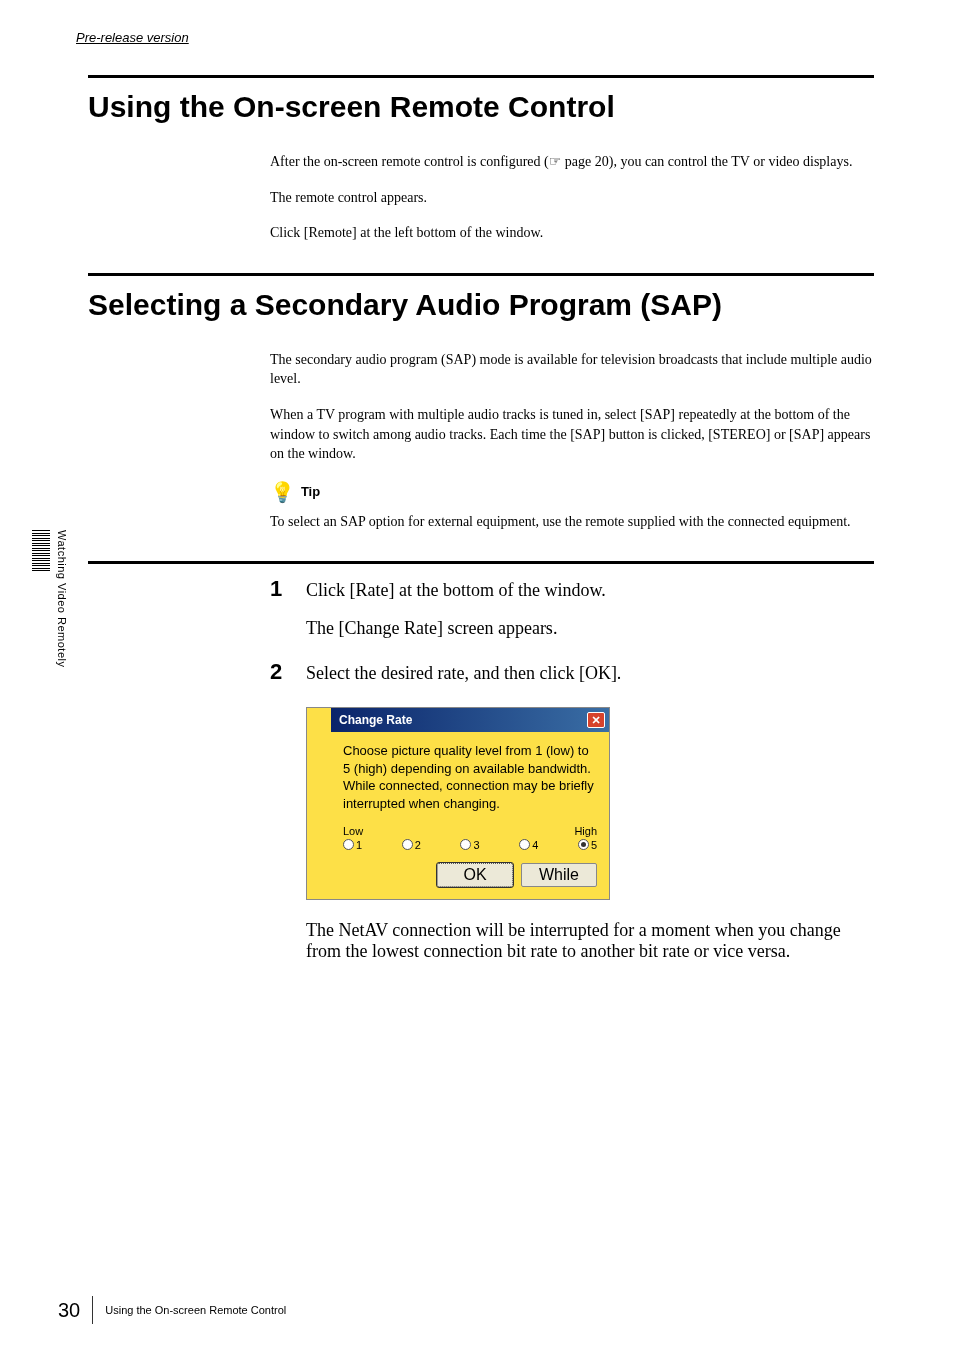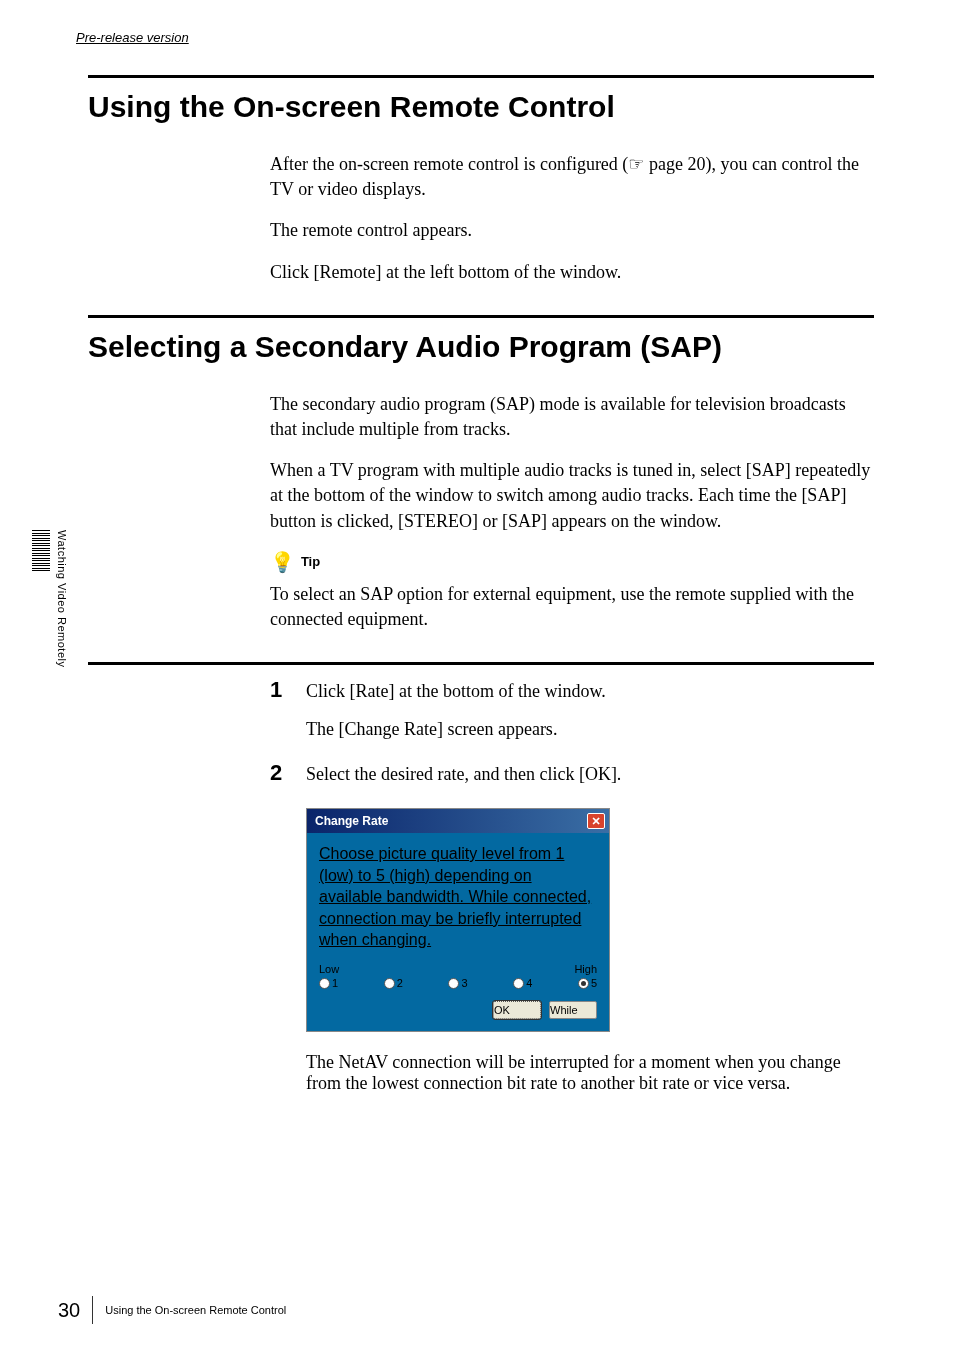--- a/index.html
+++ b/index.html
@@ -29,21 +29,21 @@
       margin-bottom: 12px;
     }
     .section-title {
       font-family: Arial, Helvetica, sans-serif;
       font-weight: bold;
       font-size: 30px;
       margin-left: 38px;
       margin-bottom: 28px;
     }
     .body-text {
-      font-size: 18px;
+      font-size: 14px;
       line-height: 1.4;
       margin-left: 220px;
       margin-bottom: 16px;
     }
     .tip-header {
       margin-left: 220px;
       margin-bottom: 8px;
       display: flex;
       align-items: center;
       gap: 6px;
@@ -83,21 +83,22 @@
     .dialog-wrapper {
       margin-left: 256px;
       margin-bottom: 20px;
       margin-top: 20px;
     }
     .dialog {
       width: 304px;
       border: 1px solid #888;
       font-family: Tahoma, Arial, sans-serif;
       font-size: 11px;
-      background: #0369a1;
+      background: #fde047;
+      padding-left: 24px;
     }
     .dialog-titlebar {
       background: linear-gradient(to right, #0a246a, #3a6ea5);
       color: white;
       padding: 4px 4px 4px 8px;
       display: flex;
       justify-content: space-between;
       align-items: center;
       font-weight: bold;
       font-size: 12px;
@@ -113,24 +114,23 @@
       justify-content: center;
       font-size: 11px;
       font-family: Arial;
       font-weight: bold;
       border-radius: 2px;
     }
     .dialog-body {
       padding: 10px 12px 12px 12px;
     }
     .dialog-desc {
-      font-size: 16px;
+      font-size: 13px;
       line-height: 1.35;
       margin-bottom: 12px;
-      text-decoration: underline;
     }
     .rate-labels {
       display: flex;
       justify-content: space-between;
       font-size: 11px;
       margin-bottom: 2px;
     }
     .rate-options {
       display: flex;
       justify-content: space-between;
@@ -161,23 +161,23 @@
     }
     .dialog-buttons {
       display: flex;
       justify-content: flex-end;
       gap: 8px;
     }
     .dialog-btn {
       border: 1px solid #888;
       background: #ece9d8;
       padding: 2px 0;
-      width: 48px;
-      font-size: 11px;
-      text-align: left;
+      width: 76px;
+      font-size: 16px;
+      text-align: center;
       border-radius: 2px;
     }
     .dialog-btn.focused {
       border: 1px dotted #555;
       outline: 1px solid #333;
     }
     .side-tab {
       position: absolute;
       left: 32px;
       top: 530px;
@@ -261,21 +261,21 @@
   <p class="body-text">
     <span>After the on-screen remote control is configured (</span><span class="ref-icon">☞</span><span> page 20), you can control the TV or video displays.</span>
   </p>
   <p class="body-text">The remote control appears.</p>
   <p class="body-text">Click [Remote] at the left bottom of the window.</p>
 </div>
 
 <div class="section">
   <div class="thick-rule"></div>
   <h1 class="section-title">Selecting a Secondary Audio Program (SAP)</h1>
-  <p class="body-text">The secondary audio program (SAP) mode is available for television broadcasts that include multiple from tracks.</p>
+  <p class="body-text">The secondary audio program (SAP) mode is available for television broadcasts that include multiple audio level.</p>
   <p class="body-text">When a TV program with multiple audio tracks is tuned in, select [SAP] repeatedly at the bottom of the window to switch among audio tracks. Each time the [SAP] button is clicked, [STEREO] or [SAP] appears on the window.</p>
   <div class="tip-header">
     <span class="tip-icon">💡</span>
     <span class="tip-label">Tip</span>
   </div>
   <p class="body-text">To select an SAP option for external equipment, use the remote supplied with the connected equipment.</p>
 </div>
 
 <div class="section">
   <div class="thick-rule"></div>

